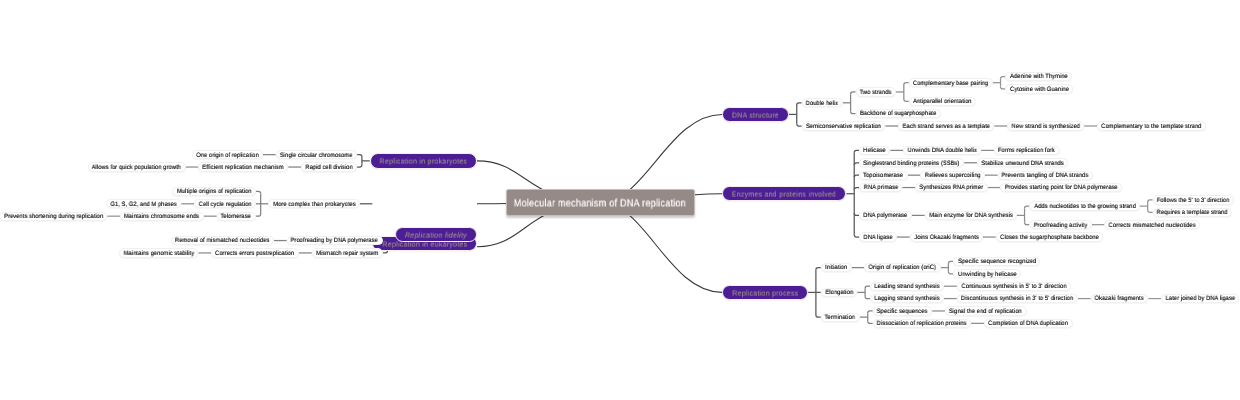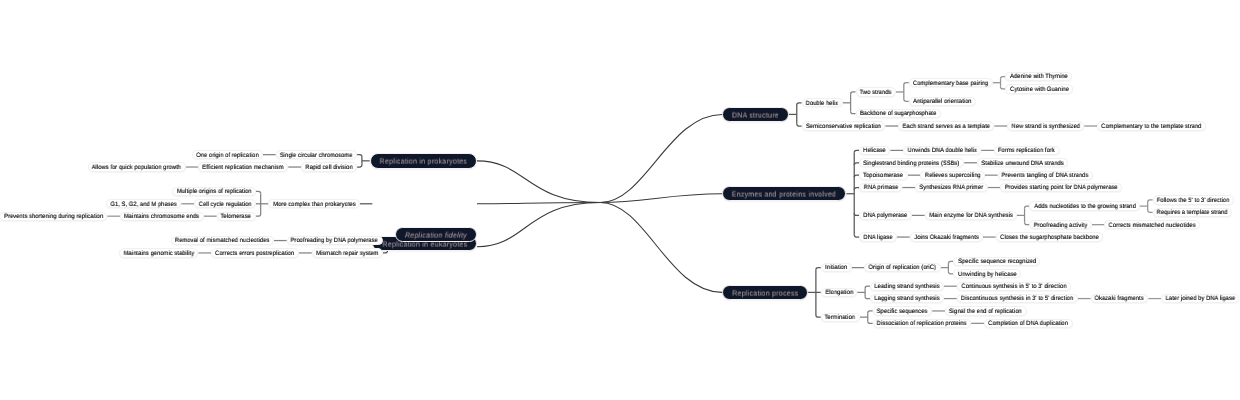--- a/index.html
+++ b/index.html
@@ -8,21 +8,21 @@
        font-family:"Liberation Sans","DejaVu Sans",sans-serif;
        -webkit-font-smoothing:antialiased;text-rendering:geometricPrecision;}
   #stage{position:relative;width:1240px;height:400px;background:#ffffff;}
   #edges{position:absolute;left:0;top:0;width:1240px;height:400px;overflow:visible;z-index:1;}
   .node{position:absolute;box-sizing:border-box;white-space:nowrap;z-index:2;
         display:flex;align-items:center;justify-content:center;line-height:1;}
   .node > .tx{display:block;white-space:nowrap;will-change:transform;backface-visibility:hidden;}
   .n-root{background:#958a88;border:1px solid #c7bcbc;border-radius:2.5px;
           box-shadow:0 1.5px 2.2px rgba(0,0,0,.20);z-index:5;}
   .n-root > .tx{color:#fbf9f9;font-size:10.7px;letter-spacing:.3px;transform:scaleX(.845) translateY(1.5px);text-shadow:0 0 .3px rgba(255,255,255,.85);}
-  .n-l1{background:#0f172a;border:1px solid #f5f0ef;border-radius:99px;height:15.4px;
+  .n-l1{background:#4c1d95;border:1px solid #f5f0ef;border-radius:99px;height:15.4px;
         box-shadow:0 1px 1.8px rgba(0,0,0,.05);}
   .n-l1 > .tx{color:#93858a;font-size:7.7px;letter-spacing:.40px;transform:scaleX(.885) translateY(.6px);text-shadow:0 0 .3px rgba(150,136,141,.9);}
   .n-l2{background:#ffffff;border:.6px solid #f0f0f0;border-radius:99px;height:9.3px;
         box-shadow:0 .7px 1.4px rgba(0,0,0,.055);}
   .n-l2 > .tx{color:#2b2b2b;font-size:6.3px;letter-spacing:.1px;transform:scaleX(.905) translateY(1.0px);text-shadow:0 0 .28px rgba(40,40,40,.95);}
 </style>
 </head>
 <body>
 
 <div id="stage">
@@ -120,20 +120,23 @@
       <path d="M286.60,240.56 L273.90,240.56" fill="none" stroke="#838383" stroke-width="1.25" stroke-linecap="butt"></path>
       <path d="M311.73,252.94 L299.03,252.94" fill="none" stroke="#838383" stroke-width="1.25" stroke-linecap="butt"></path>
       <path d="M211.11,252.94 L198.41,252.94" fill="none" stroke="#8d8d8d" stroke-width="1.25" stroke-linecap="butt"></path>
       <path d="M600.25,202.50 C645.37,202.50 668.54,114.41 722.20,114.41" fill="none" stroke="#383838" stroke-width="1.05" stroke-linecap="butt"></path>
       <path d="M600.25,202.50 C645.37,202.50 668.54,193.73 722.20,193.73" fill="none" stroke="#383838" stroke-width="1.05" stroke-linecap="butt"></path>
       <path d="M600.25,202.50 C645.37,202.50 668.54,292.39 722.20,292.39" fill="none" stroke="#383838" stroke-width="1.05" stroke-linecap="butt"></path>
       <path d="M600.25,202.50 C526.30,202.50 526.30,160.85 477.00,160.85" fill="none" stroke="#383838" stroke-width="1.05" stroke-linecap="butt"></path>
       <path d="M600.25,202.50 C526.30,202.50 526.30,203.80 477.00,203.80" fill="none" stroke="#383838" stroke-width="1.05" stroke-linecap="butt"></path>
       <path d="M600.25,202.50 C526.30,202.50 526.30,246.75 477.00,246.75" fill="none" stroke="#383838" stroke-width="1.05" stroke-linecap="butt"></path>
     </svg>
+  <div class="node n-root" style="width: 189.5px; height: 27px; left: 505.5px; top: 189px;">
+      <span class="tx">Molecular mechanism of DNA replication</span>
+    </div>
   <div class="node n-l1" style="width: 66.76px; left: 722.2px; top: 106.72px;">
       <span class="tx">DNA structure</span>
     </div>
   <div class="node n-l2" style="width: 41.25px; left: 801.55px; top: 98.16px;">
       <span class="tx">Double helix</span>
     </div>
   <div class="node n-l2" style="width: 40.53px; left: 855.5px; top: 87.32px;">
       <span class="tx">Two strands</span>
     </div>
   <div class="node n-l2" style="width: 84.01px; left: 908.72px; top: 78.04px;">

